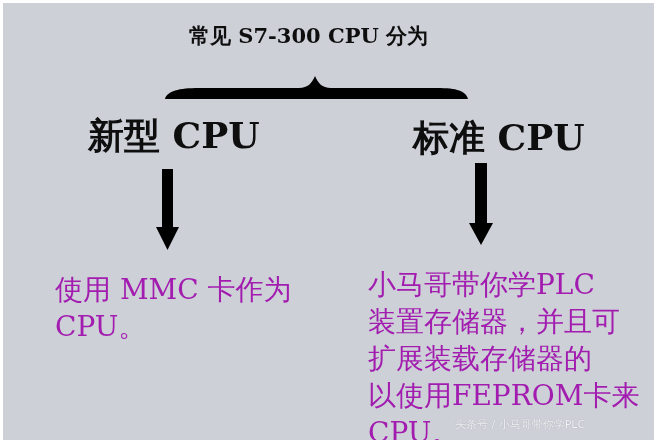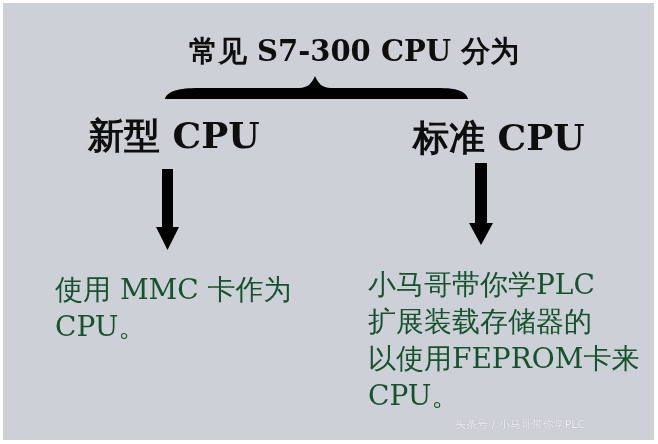--- a/index.html
+++ b/index.html
@@ -23,41 +23,41 @@
       overflow: hidden;
     }
     .serif {
       font-family: "DejaVu Serif", "Liberation Serif", serif;
       color: #0e0e0e;
       white-space: nowrap;
     }
     .title {
       position: absolute;
       left: 186px;
-      top: 30px;
-      font-size: 29px;
+      top: 15px;
+      font-size: 21px;
       line-height: 36px;
       font-weight: bold;
       letter-spacing: 0px;
     }
     .branch-label {
       position: absolute;
       font-size: 36px;
       line-height: 34px;
       font-weight: bold;
     }
     .branch-left { left: 85px; top: 115px; }
     .branch-right { left: 410px; top: 117px; }
 
     .desc {
       position: absolute;
       font-size: 28px;
       line-height: 37px;
       font-weight: normal;
-      color: #14532d;
+      color: #a21caf;
     }
     .desc-left { left: 52px; top: 268px; }
     .desc-right { left: 365px; top: 263px; }
     .desc .line { display: block; }
 
     .brace {
       position: absolute;
       left: 0;
       top: 0;
     }
@@ -107,19 +107,20 @@
     <polygon points="3,62 27,62 15,84" fill="#000000"></polygon>
   </svg>
 
   <div class="desc desc-left serif">
     <span class="line">使用 MMC 卡作为</span>
     <span class="line">CPU。</span>
   </div>
 
   <div class="desc desc-right serif">
     <span class="line">小马哥带你学PLC</span>
+    <span class="line">装置存储器，并且可</span>
     <span class="line">扩展装载存储器的</span>
     <span class="line">以使用FEPROM卡来</span>
     <span class="line">CPU。</span>
   </div>
 
   <div class="watermark">头条号 / 小马哥带你学PLC</div>
 </div>
 
 </body></html>

